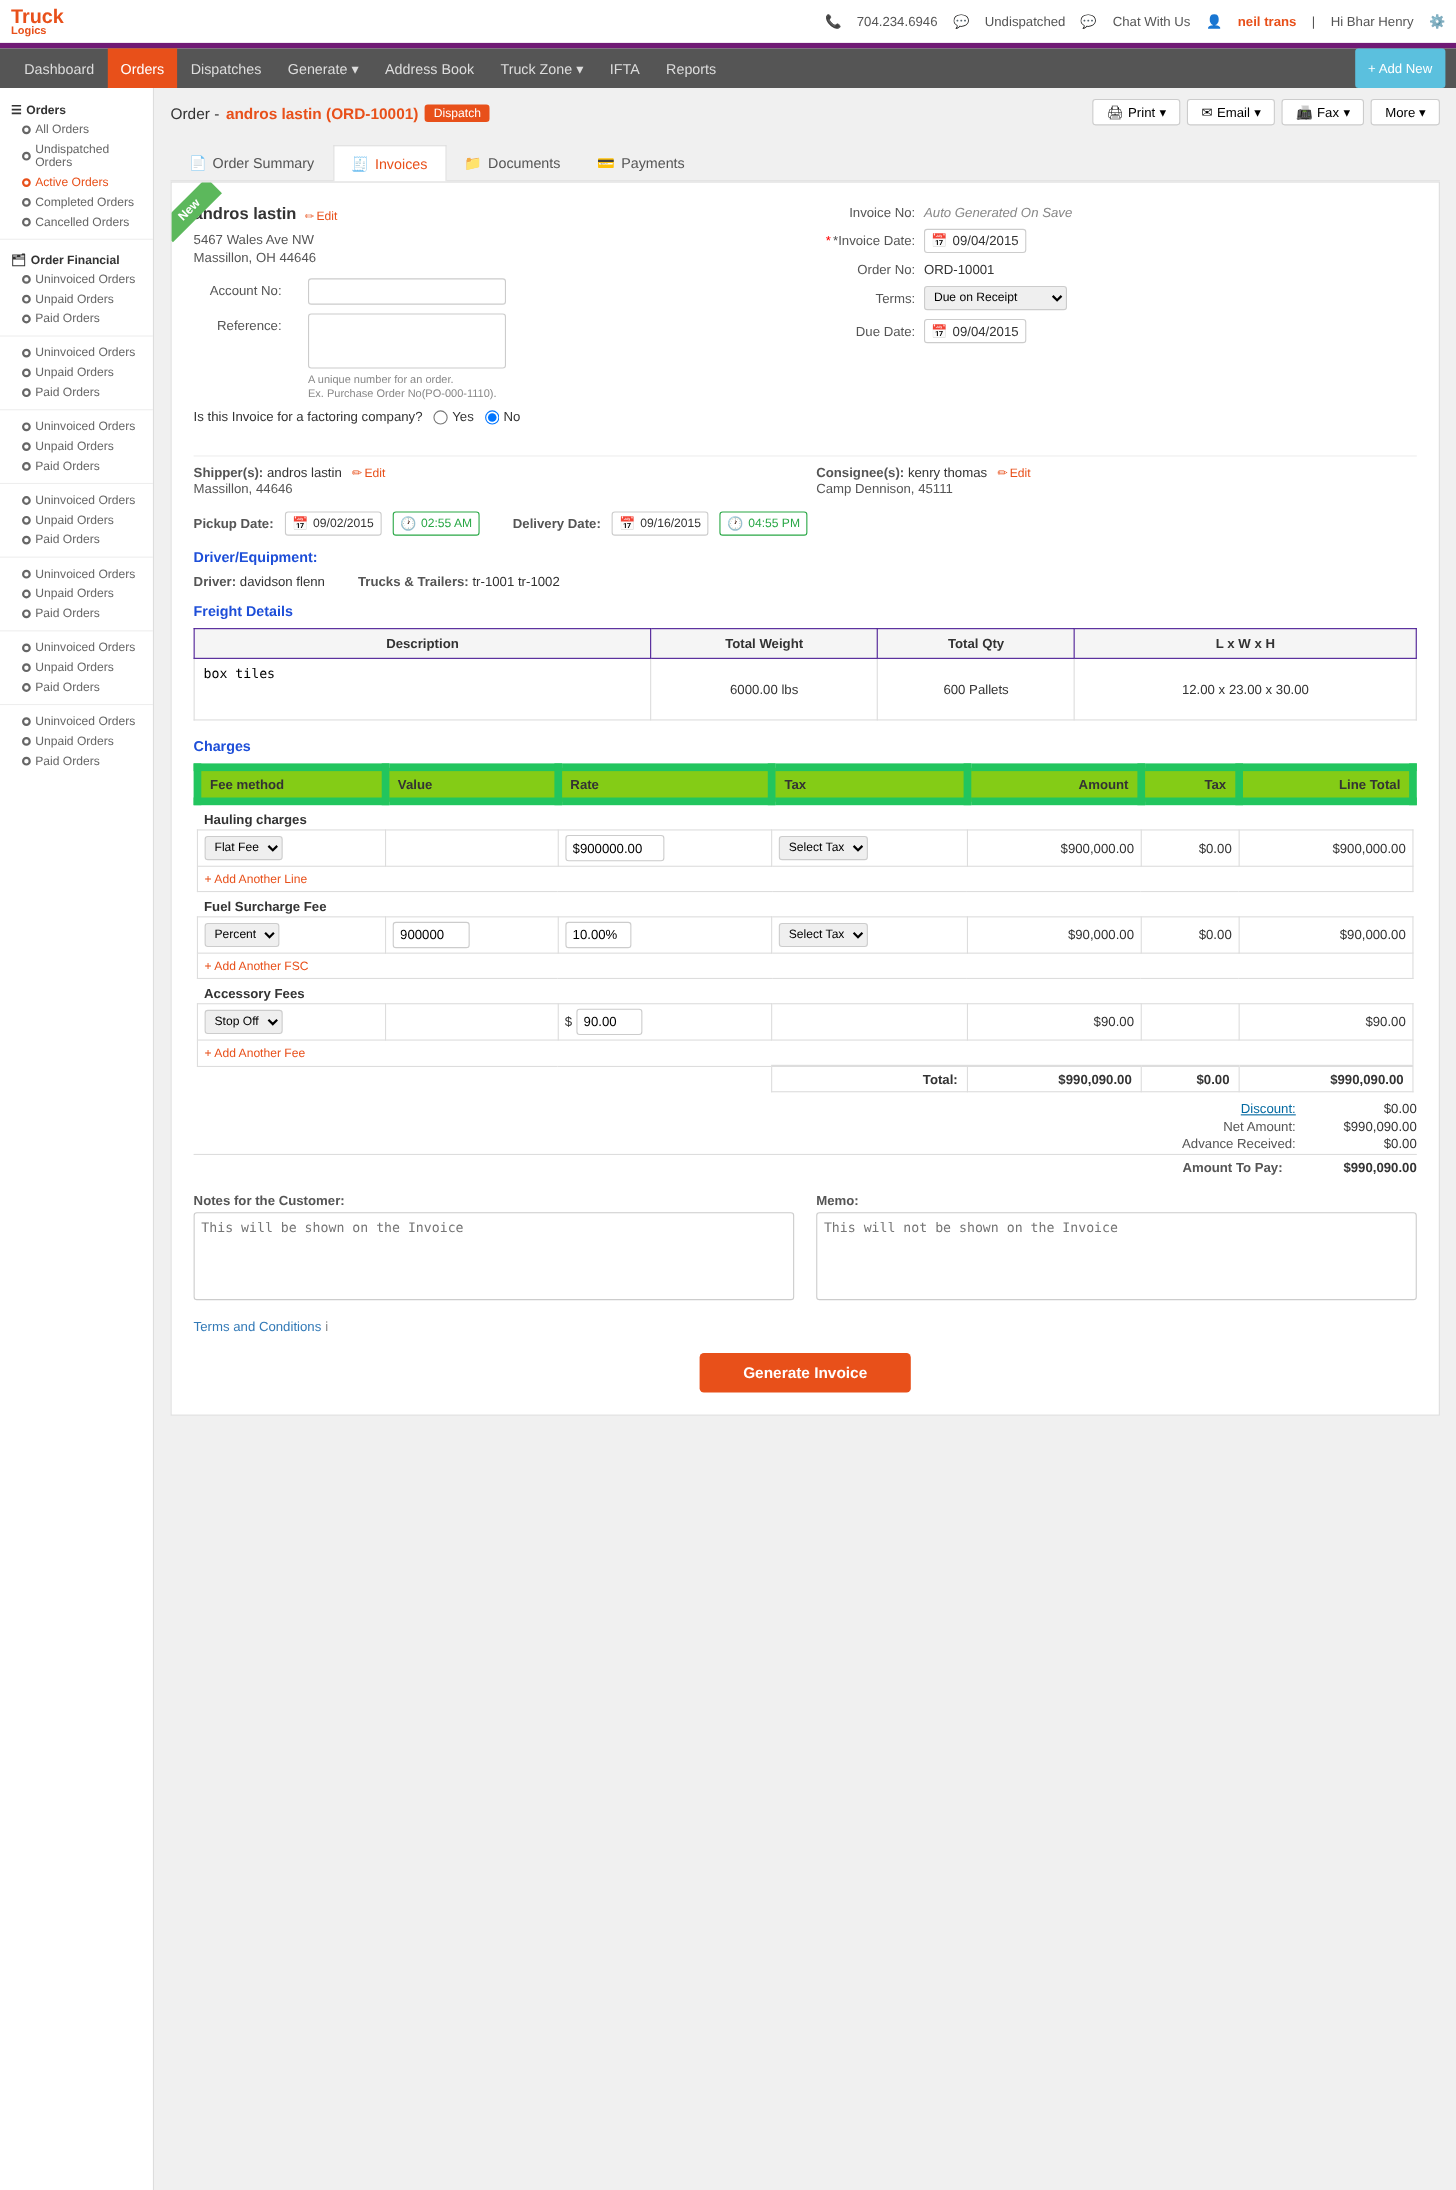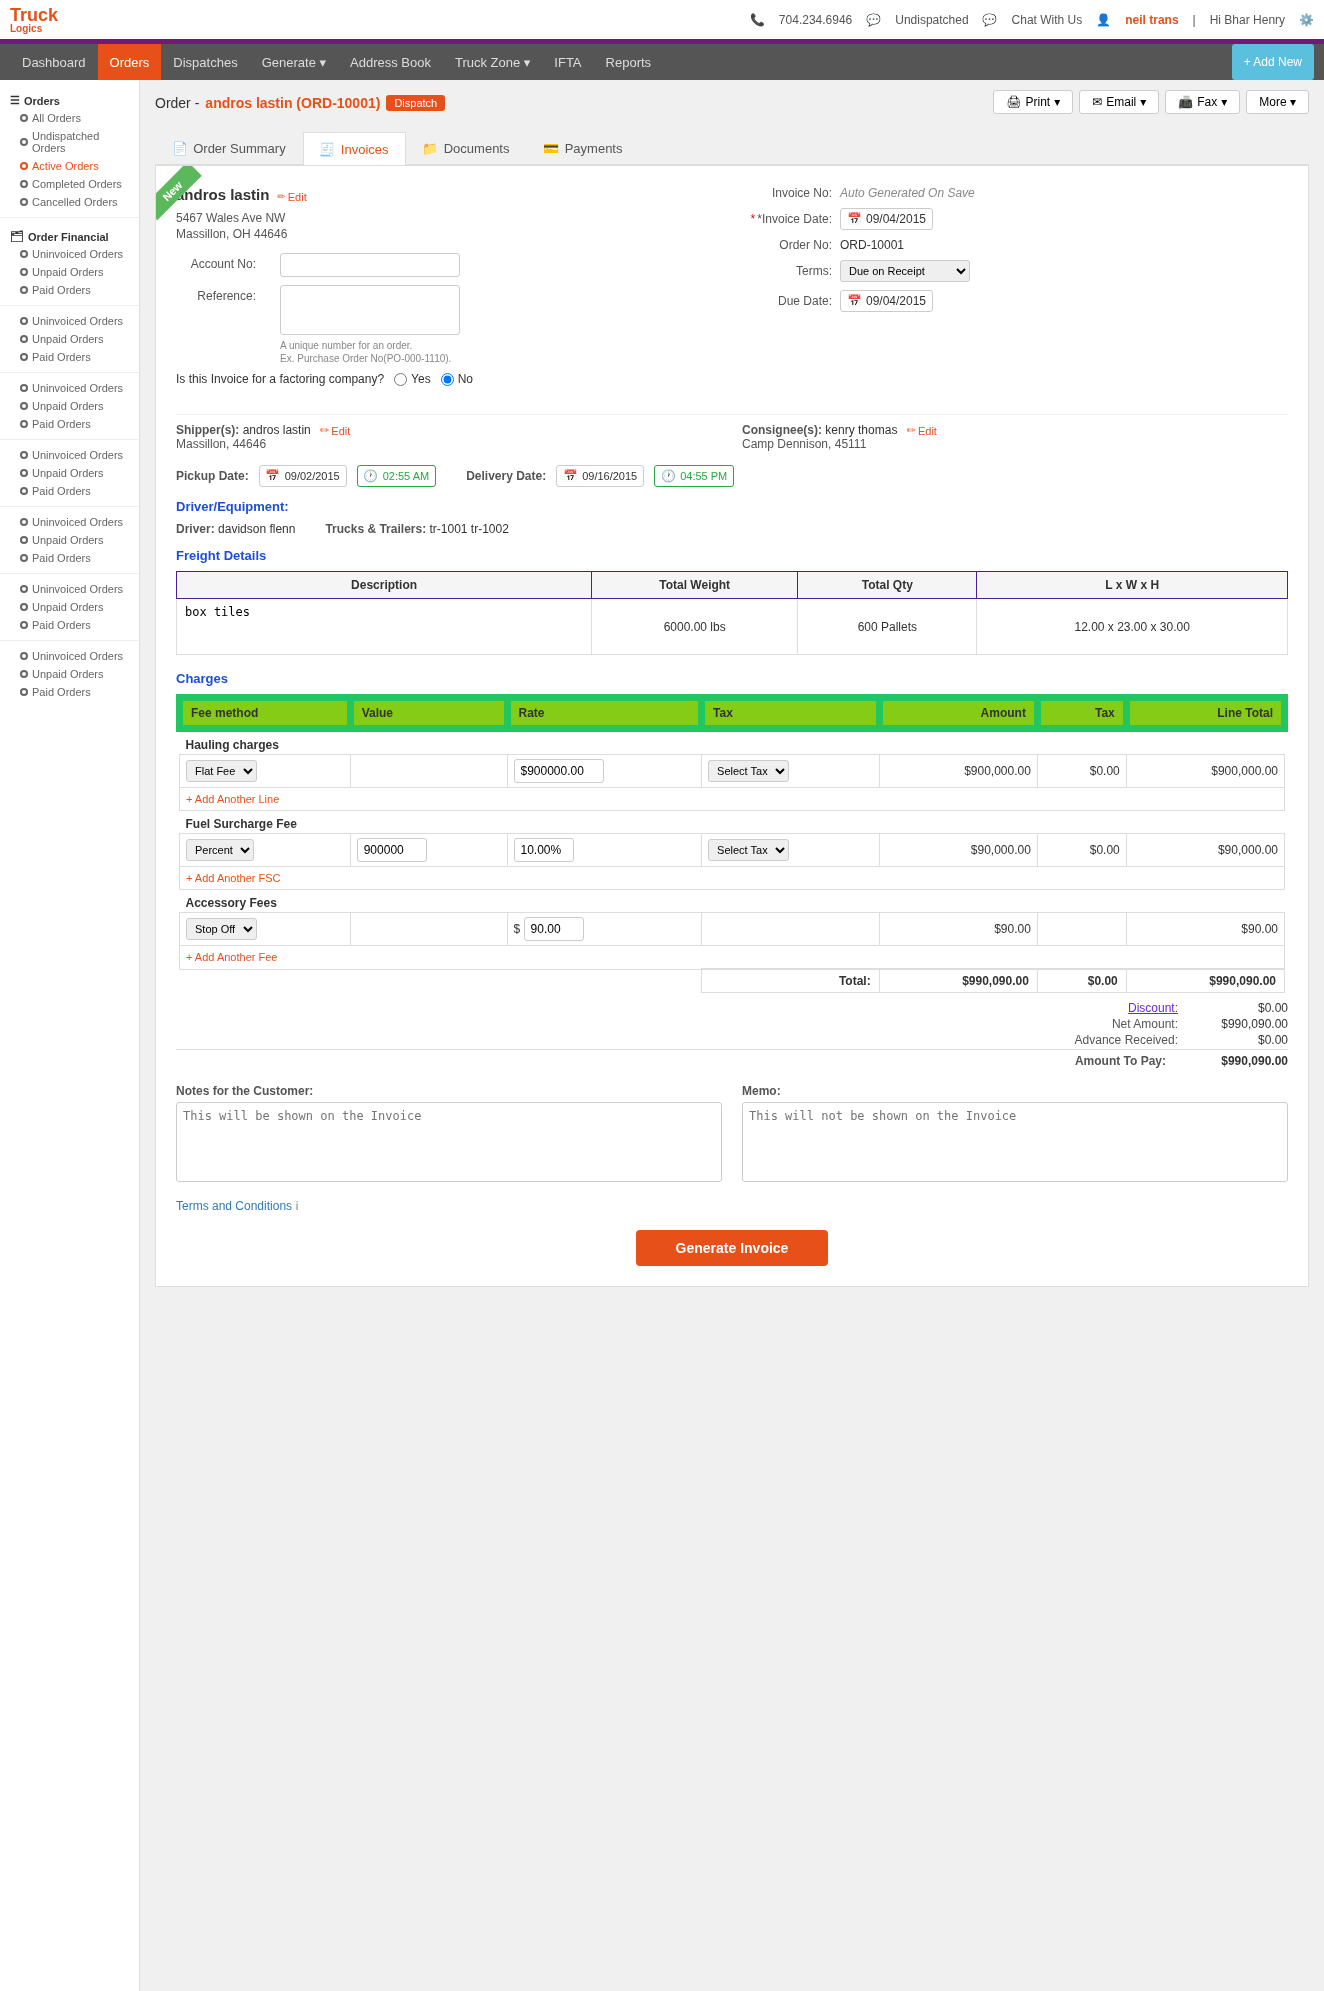--- a/index.html
+++ b/index.html
@@ -116,21 +116,21 @@
 
     .select-input { border: 1px solid #ccc; padding: 3px 4px; border-radius: 3px; font-size: 11px; }
     .text-right { text-align: right !important; }
     .add-link { color: #e8501a; font-size: 11px; text-decoration: none; cursor: pointer; }
 
     
     .totals-section { margin-bottom: 16px; }
     .totals-row { display: flex; justify-content: flex-end; font-size: 12px; margin-bottom: 2px; }
     .totals-label { width: 130px; text-align: right; padding-right: 10px; color: #555; }
     .totals-value { width: 100px; text-align: right; }
-    .totals-label.link { color: #6d28d9; text-decoration: underline; cursor: pointer; }
+    .totals-label.link { color: #0369a1; text-decoration: underline; cursor: pointer; }
 
     
     .notes-section { display: flex; gap: 20px; margin-bottom: 12px; }
     .notes-block, .memo-block { flex: 1; }
     .notes-label { font-size: 12px; font-weight: bold; color: #555; margin-bottom: 4px; }
     .notes-textarea { width: 100%; border: 1px solid #ccc; border-radius: 3px; padding: 6px; font-size: 12px; height: 80px; resize: none; color: #aaa; }
 
     
     .terms-link { color: #337ab7; font-size: 12px; text-decoration: none; }
 

